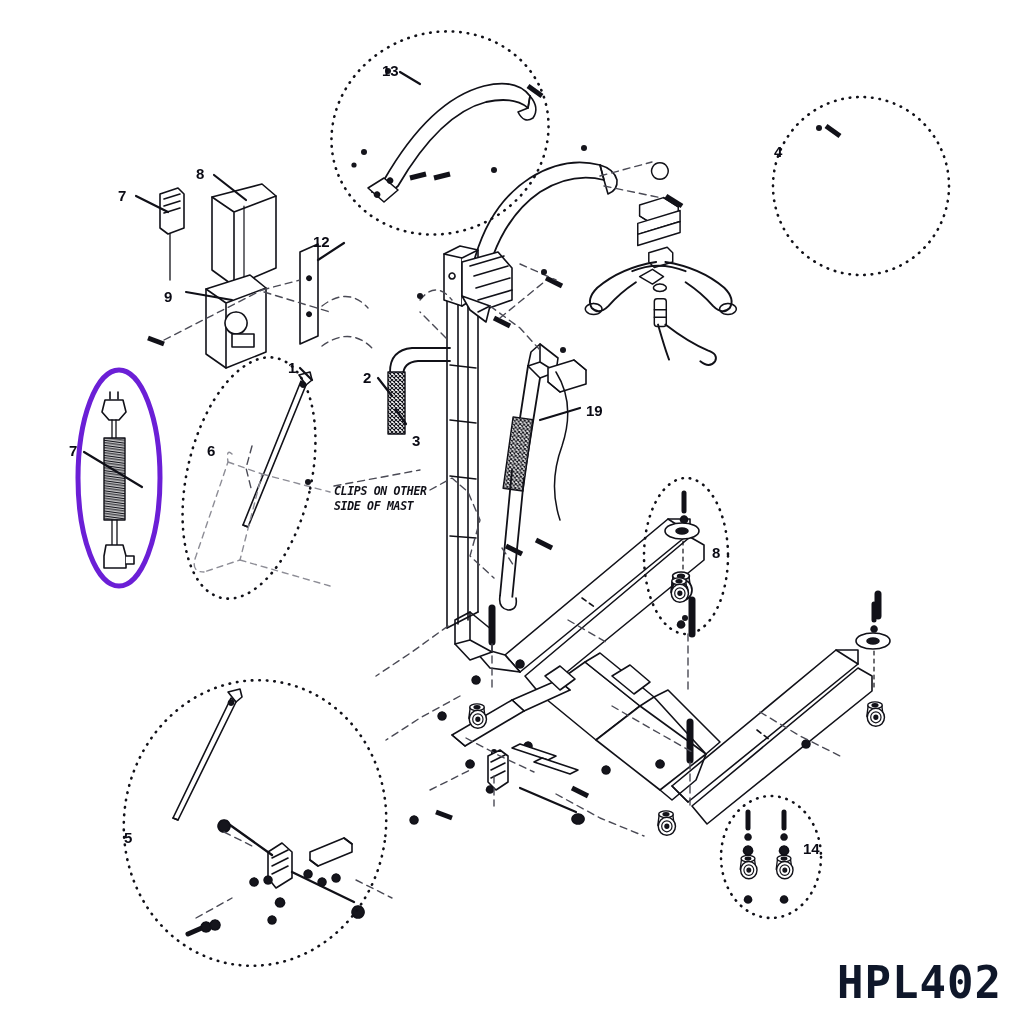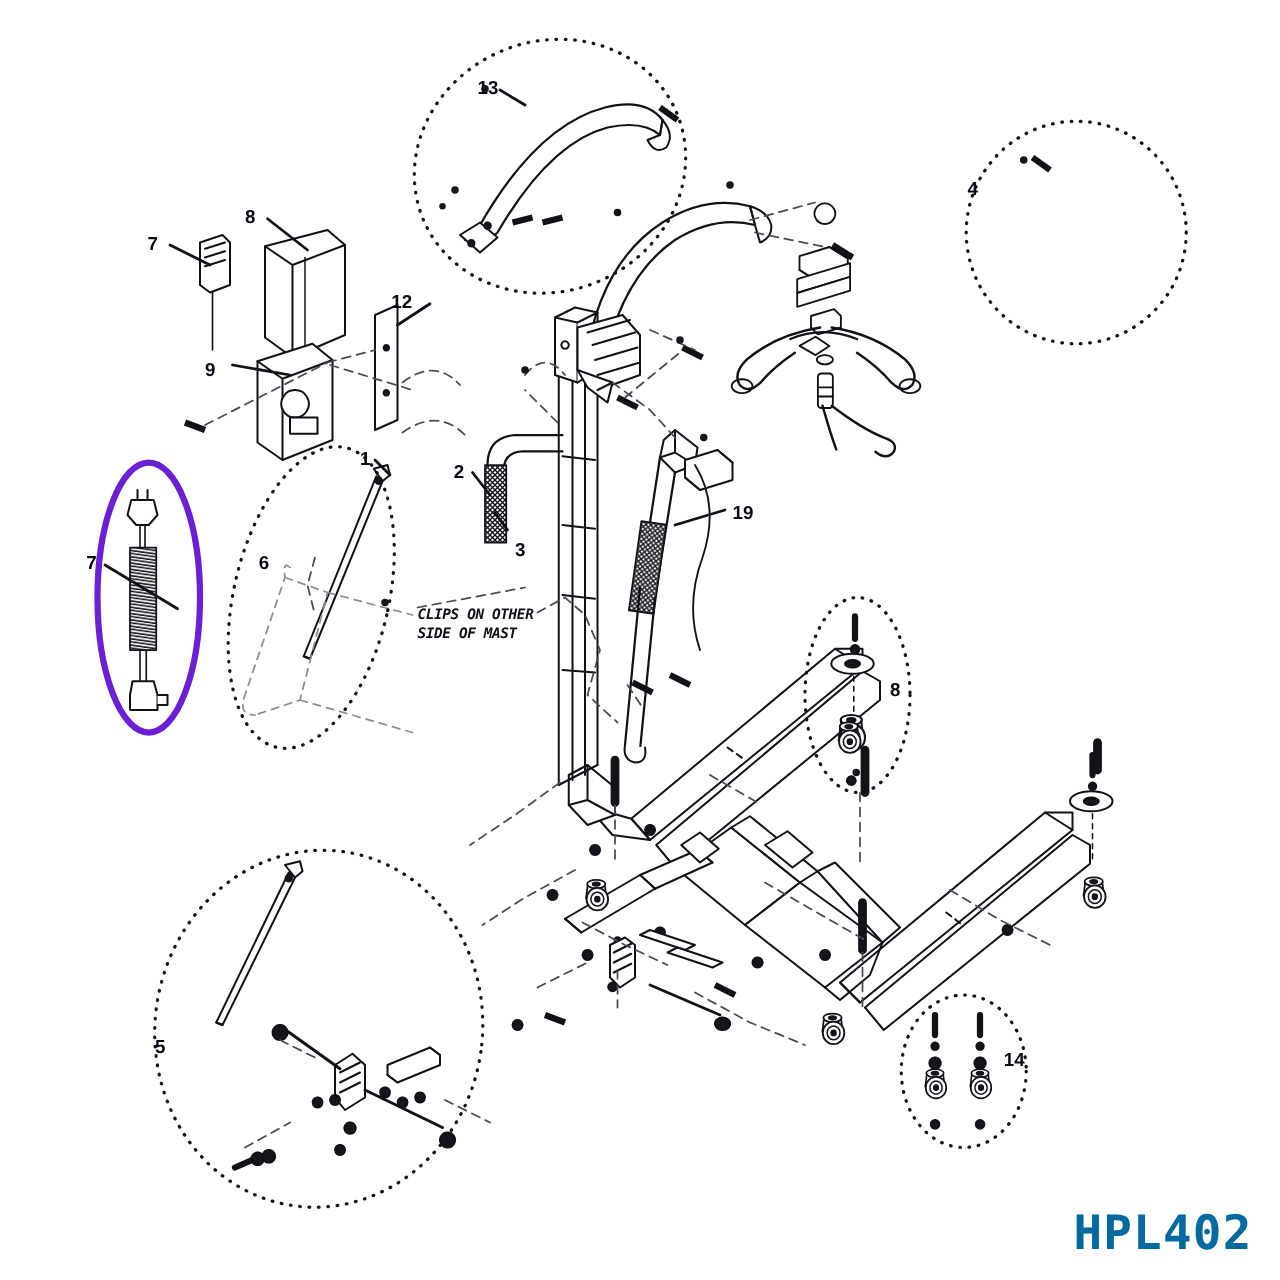--- a/index.html
+++ b/index.html
@@ -6,21 +6,21 @@
   html,body{margin:0;padding:0;background:#ffffff;}
   body{width:1024px;height:1024px;overflow:hidden;
        font-family:"Liberation Sans",sans-serif;}
   #stage{position:relative;width:1024px;height:1024px;background:#fff;}
   #dwg{position:absolute;left:0;top:0;width:1024px;height:1024px;}
   .lbl{position:absolute;font-family:"Liberation Sans",sans-serif;
        font-weight:bold;font-size:15px;color:#0a0a14;line-height:1;
        letter-spacing:0px;white-space:nowrap;}
   #model-code{position:absolute;right:22px;bottom:16px;
        font-family:"DejaVu Sans Mono",monospace;font-weight:bold;
-       font-size:38px;color:#0369a1;letter-spacing:1px;}
+       font-size:44px;color:#0f172a;letter-spacing:1px;}
   .note{position:absolute;font-family:"DejaVu Sans Mono",monospace;
        font-style:italic;font-weight:bold;font-size:11.5px;color:#101018;
        line-height:1.28;white-space:pre;letter-spacing:-0.3px;}
 </style>
 </head>
 <body>
 
 <div id="stage">
 
   <svg id="dwg" viewBox="0 0 1024 1024">

